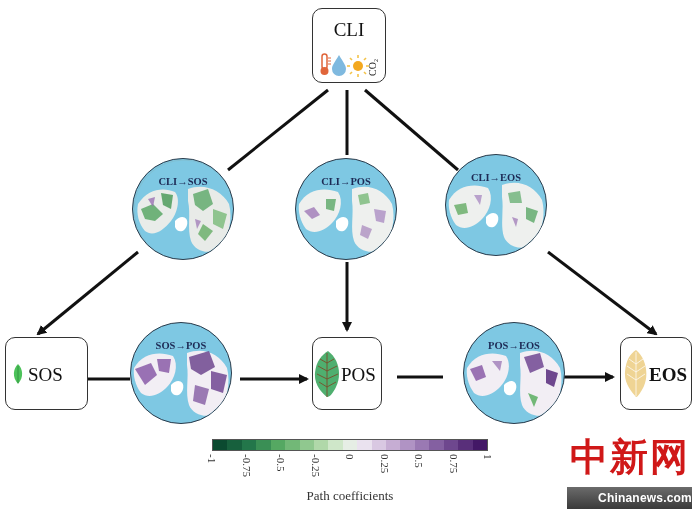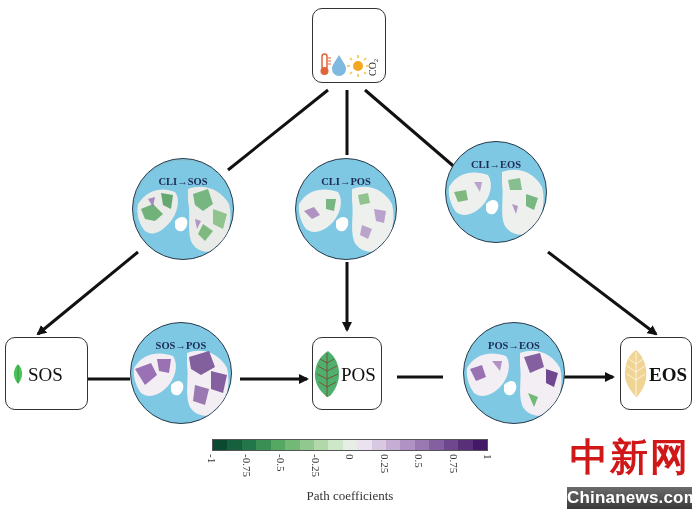--- a/index.html
+++ b/index.html
@@ -8,21 +8,21 @@
   .node { position:absolute; background:#fff; border:1.6px solid #333; border-radius:10px; box-sizing:border-box; }
   .node-label { position:absolute; font-size:19px; color:#111; }
   .globe { position:absolute; width:102px; height:102px; border-radius:50%; border:1.5px solid #2a3a4a; box-sizing:border-box; overflow:hidden; background:#7ec8e3;font-weight:bold; }
   .globe-label { position:absolute; top:17px; left:0; width:100%; text-align:center; font-size:10.5px; color:#1d2a55; z-index:3; }
   svg.lines { position:absolute; left:0; top:0; }
   .cb-wrap { position:absolute; left:212px; top:439px; width:276px; height:12px; display:flex; border:0.6px solid #555; box-sizing:border-box; }
   .cb-cell { flex:1; height:100%; }
   .tick { position:absolute; top:454px; font-size:11px; color:#333; transform-origin:left top; transform:rotate(90deg); white-space:nowrap; }
   .cb-title { position:absolute; top:488px; left:0; width:700px; text-align:center; font-size:13px; color:#333; padding-left:0; }
   .logo-cn { position:absolute; left:570px; top:432px; font-size:38px; font-weight:bold; color:#d01818; font-family:"DejaVu Serif", serif; letter-spacing:2px; }
-  .logo-en { position:absolute; left:567px; top:487px; width:125px; height:22px; background:linear-gradient(#6b6b6b,#3a3a3a); color:#fff; font-family:"Liberation Sans", sans-serif; font-weight:bold; font-size:17px; text-align:right; line-height:22px; letter-spacing:0.2px; }
+  .logo-en { position:absolute; left:567px; top:487px; width:125px; height:22px; background:linear-gradient(#6b6b6b,#3a3a3a); color:#fff; font-family:"Liberation Sans", sans-serif; font-weight:bold; font-size:12px; text-align:right; line-height:22px; letter-spacing:0.2px; }
 </style>
 </head>
 <body>
 
 <svg class="lines" width="700" height="510">
   <defs>
     <marker id="ah" markerWidth="10" markerHeight="10" refX="8" refY="5" orient="auto" markerUnits="userSpaceOnUse">
       <path d="M0,0 L10,5 L0,10 Z" fill="#111"></path>
     </marker>
   </defs>
@@ -39,20 +39,21 @@
 
     <line x1="88" y1="379" x2="130" y2="379"></line>
     <line x1="240" y1="379" x2="307" y2="379" marker-end="url(#ah)"></line>
 
     <line x1="397" y1="377" x2="443" y2="377"></line>
     <line x1="552" y1="377" x2="613" y2="377" marker-end="url(#ah)"></line>
   </g>
 </svg>
 
 <div class="node" style="left:312px;top:8px;width:74px;height:75px;">
+  <div class="node-label" style="left:0;top:10px;width:100%;text-align:center;">CLI</div>
   <div class="abs" style="left:6px;top:44px;width:62px;height:24px;">
     <svg width="62" height="24" viewBox="0 0 62 24">
       <g>
         <rect x="3" y="1" width="5" height="15" rx="2.5" fill="none" stroke="#e0653a" stroke-width="1.5"></rect>
         <circle cx="5.5" cy="18" r="4" fill="#e0653a"></circle>
         <line x1="9" y1="5" x2="12" y2="5" stroke="#e0653a" stroke-width="1"></line>
         <line x1="9" y1="8" x2="12" y2="8" stroke="#e0653a" stroke-width="1"></line>
         <line x1="9" y1="11" x2="12" y2="11" stroke="#e0653a" stroke-width="1"></line>
       </g>
       <g>
@@ -144,21 +145,21 @@
     <path d="M8 52 L18 48 L24 56 L16 60 Z" fill="#9a72b3" opacity="0.75"></path>
     <path d="M30 40 L40 40 L38 52 L30 50 Z" fill="#5aa866" opacity="0.8"></path>
     <path d="M62 36 L72 34 L74 44 L64 46 Z" fill="#8fc48f"></path>
     <path d="M78 50 L90 52 L88 64 L80 62 Z" fill="#b9a2cc"></path>
     <path d="M66 66 L76 70 L72 80 L64 76 Z" fill="#9a72b3" opacity="0.6"></path>
     <path d="M40 62 C46 55 54 58 52 66 C50 74 42 74 40 68 Z" fill="#ffffff"></path>
   </svg>
   <div class="globe-label">CLI→POS</div>
 </div>
 
-<div class="globe" style="left:445px;top:141px;">
+<div class="globe" style="left:445px;top:154px;">
   <svg width="102" height="102" viewBox="0 0 102 102" class="abs" style="left:0;top:0">
     <path d="M3 45 C12 30 28 28 42 33 C48 42 44 56 36 64 C28 72 18 76 10 70 C4 62 2 52 3 45 Z" fill="#eef0ee"></path>
     <path d="M56 30 C72 24 88 30 96 45 C100 60 96 78 86 90 C76 96 62 92 58 82 C54 70 58 55 56 42 Z" fill="#eef0ee"></path>
     <path d="M8 50 L20 48 L22 58 L12 60 Z" fill="#7fb97f"></path>
     <path d="M28 40 L36 40 L34 50 Z" fill="#b9a2cc"></path>
     <path d="M62 38 L74 36 L76 48 L64 48 Z" fill="#5aa866" opacity="0.7"></path>
     <path d="M80 52 L92 56 L88 68 L80 64 Z" fill="#5aa866" opacity="0.8"></path>
     <path d="M66 62 L72 64 L70 72 Z" fill="#9a72b3" opacity="0.7"></path>
     <path d="M40 62 C46 55 54 58 52 66 C50 74 42 74 40 68 Z" fill="#ffffff"></path>
   </svg>

